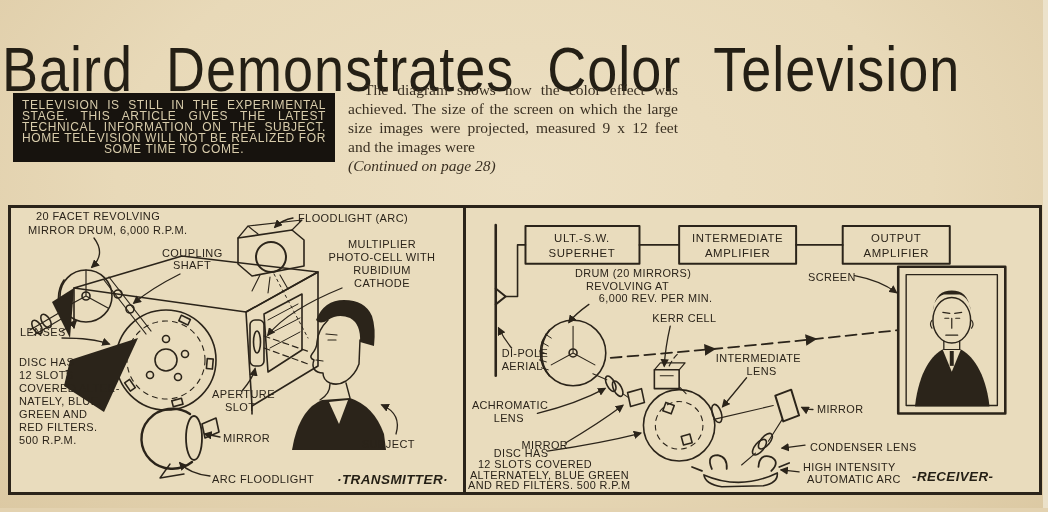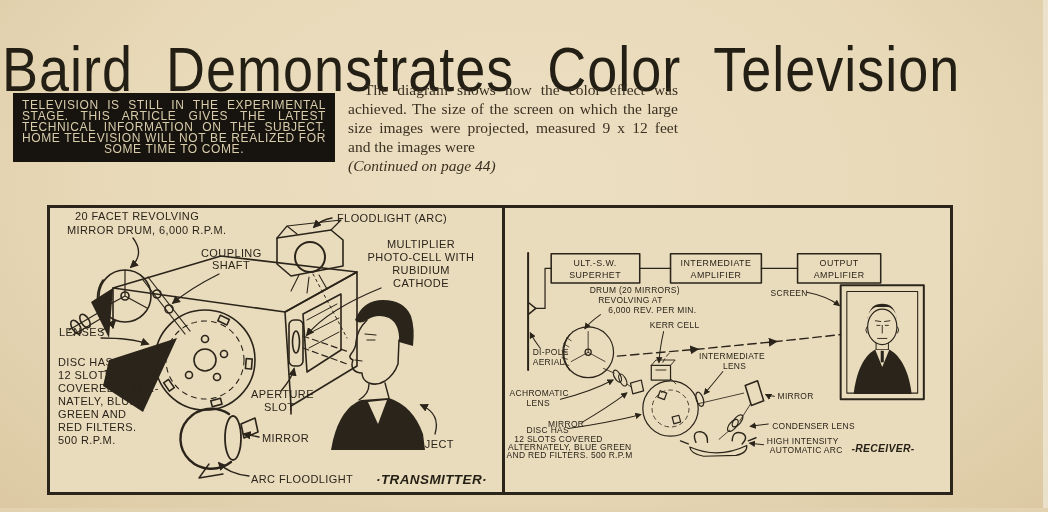--- a/index.html
+++ b/index.html
@@ -33,23 +33,23 @@
   .notice{
     margin-top:14px;margin-left:4px;width:304px;
     background:#17130e;color:#d8ccab;
     font-family:"Liberation Sans", sans-serif;
     font-size:12px;line-height:11px;letter-spacing:.6px;
     padding:6px 8px;text-align:justify;text-align-last:center;
     box-shadow:0 0 0 1px #17130e;
   }
   
   .figure{
-    position:absolute;top:205px;left:8px;width:906px;height:290px;
+    position:absolute;top:205px;left:8px;width:1034px;height:290px;
     border:3px solid #2b241a;background:#e9dcbd;
-    display:flex;box-sizing:border-box;margin-left:39px;
+    display:flex;box-sizing:border-box;
   }
   .panel{height:100%;}
   .panel.tx{width:452px;}
   .panel.rx{flex:1;}
   .divider{width:3px;background:#2b241a;height:100%;}
   svg{display:block;width:100%;height:100%;}
   .dlabel{
     font-family:"Liberation Sans", sans-serif;font-size:11px;letter-spacing:.4px;
     fill:#2b241a;
   }
@@ -71,21 +71,21 @@
 <div class="page">
 
   <h1 class="headline">Baird Demonstrates Color Television</h1>
 
   <div class="cols">
     <div class="col">
       <div class="notice">TELEVISION IS STILL IN THE EXPERIMENTAL STAGE. THIS ARTICLE GIVES THE LATEST TECHNICAL INFORMATION ON THE SUBJECT. HOME TELEVISION WILL NOT BE REALIZED FOR SOME TIME TO COME.</div>
     </div>
     <div class="col">
       <p class="col3-lead">The diagram shows how the color effect was achieved. The size of the screen on which the large size images were projected, measured 9 x 12 feet and the images were</p>
-      <p class="continued">(Continued on page 44)</p>
+      <p class="continued">(Continued on page 28)</p>
     </div>
   </div>
 
   <div class="figure">
 
     <div class="panel tx">
       <svg viewBox="0 0 450 284">
         <defs>
           <marker id="arrT" viewBox="0 0 10 10" refX="8" refY="5" markerWidth="6.5" markerHeight="6.5" orient="auto-start-reverse">
             <path d="M0,0 L10,5 L0,10 Z" fill="#2b241a"></path>

